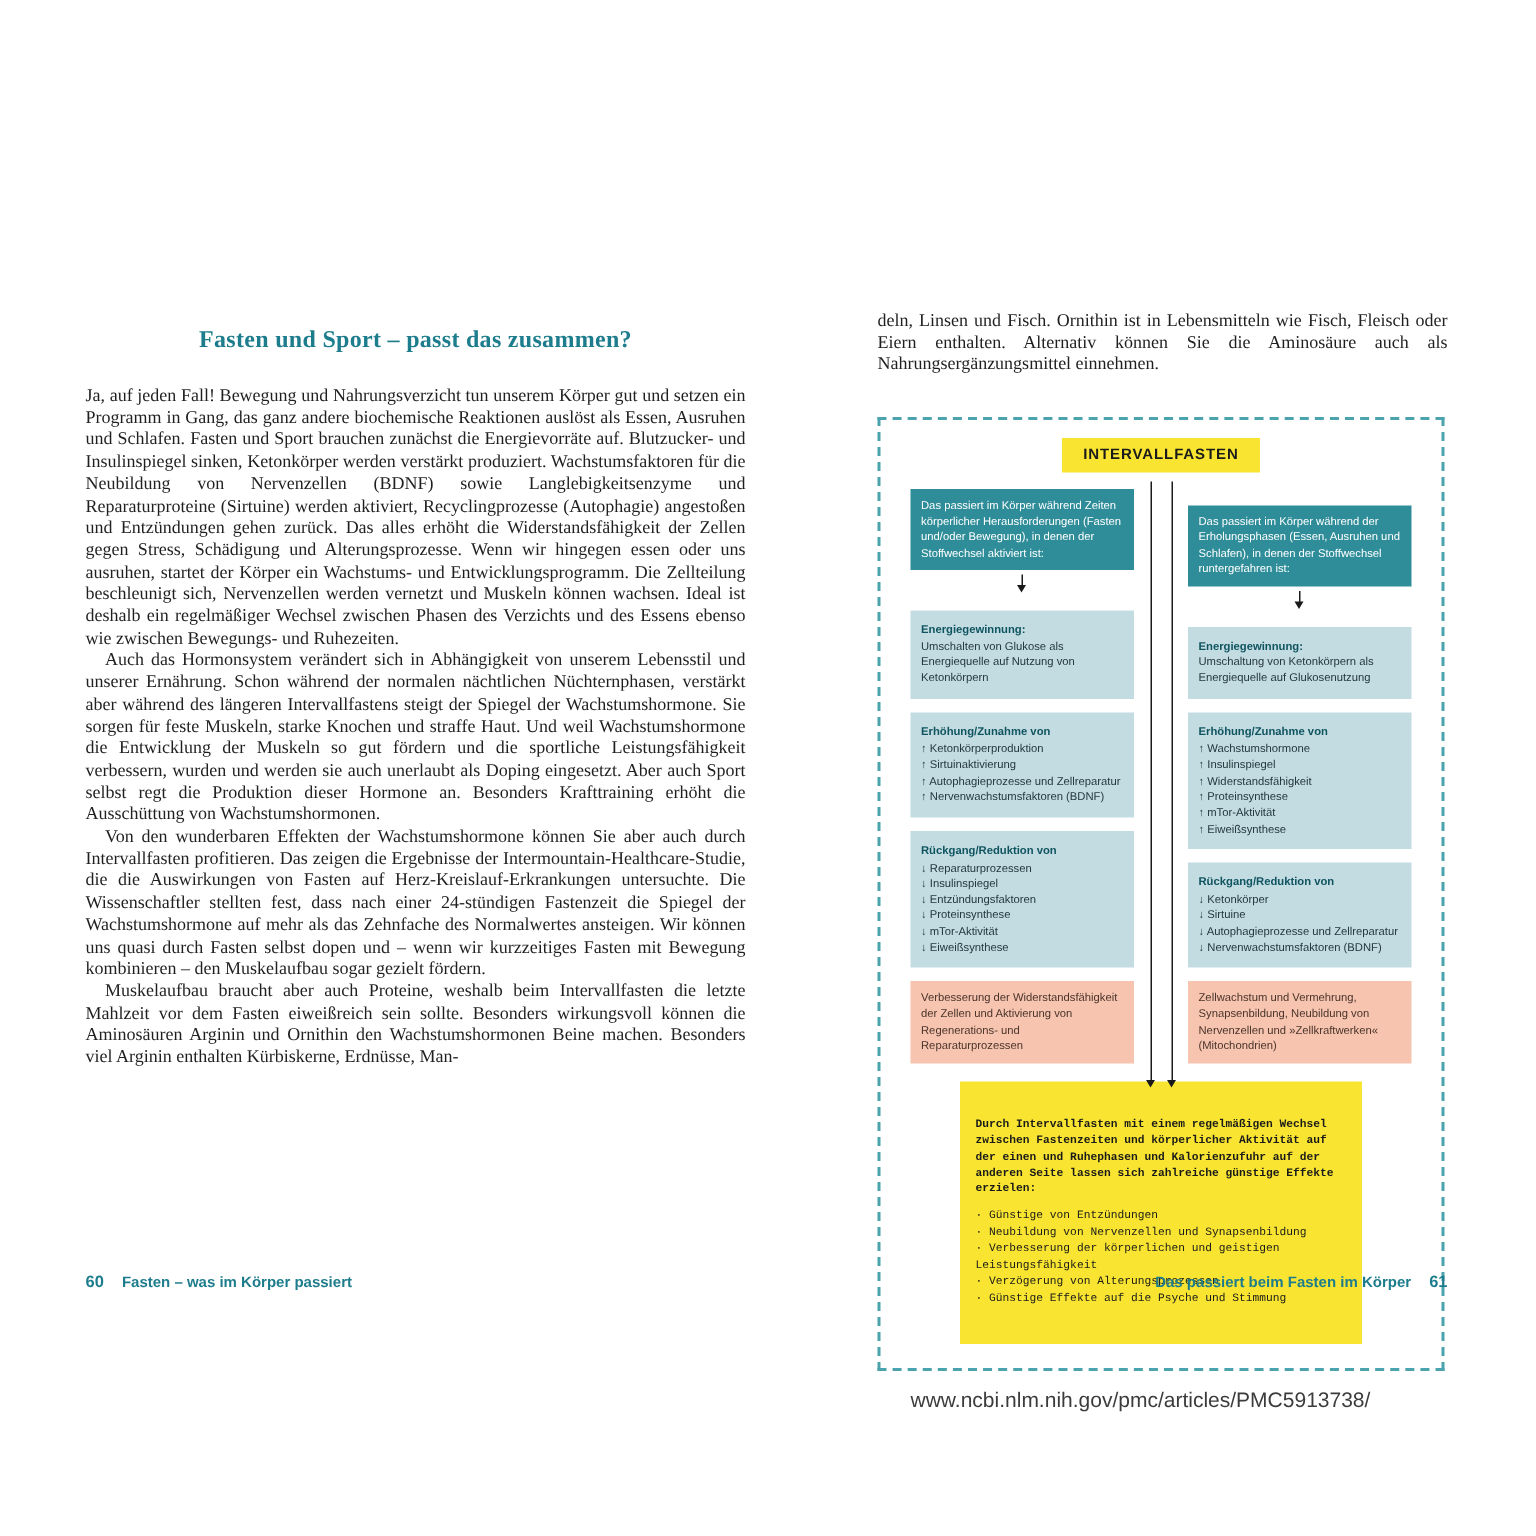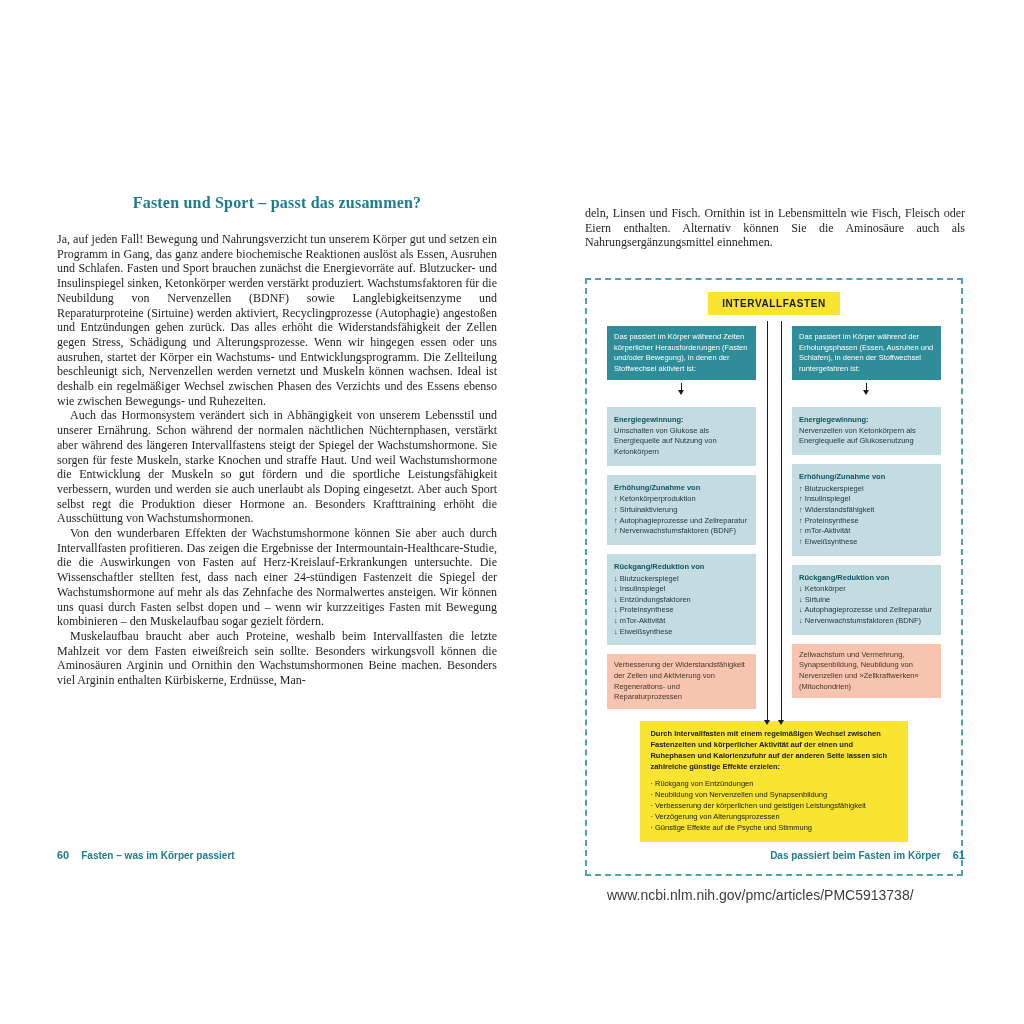--- a/index.html
+++ b/index.html
@@ -6,21 +6,21 @@
   body {
     width: 1024px; height: 1024px;
     background: #ffffff;
     position: relative;
     overflow: hidden;
     font-family: "Liberation Serif", serif;
     color: #1f1f1f;
   }
 
   
-  .left-page { position: absolute; left: 57px; top: 194px; width: 440px; }
+  .left-page { position: absolute; left: 57px; top: 218px; width: 440px; }
   .chapter-heading {
     color: #1e7d8c;
     font-size: 16px; font-weight: bold;
     text-align: center;
     margin: 0 0 20px 0;
     letter-spacing: 0.2px;
     font-family: "Liberation Serif", serif;
   }
   .body-copy p {
     margin: 0;
@@ -53,21 +53,21 @@
     display: table;
     margin: 0 auto;
     background: #f8e431;
     color: #1a1a1a;
     font-weight: bold;
     font-size: 10px;
     letter-spacing: 0.6px;
     padding: 6px 14px;
   }
 
-  .columns { display: flex; gap: 36px; margin-top: 11px; position: relative; }
+  .columns { display: flex; gap: 36px; margin-top: 11px; position: relative; align-items: flex-end; }
   .col { flex: 1; display: flex; flex-direction: column; min-width: 0; }
 
   .hdr {
     background: #2f8d99;
     color: #ffffff;
     font-size: 7.5px;
     line-height: 1.4;
     padding: 6px 7px;
   }
 
@@ -106,28 +106,29 @@
   .result {
     background: #f6c4af;
     padding: 6px 7px;
     margin-top: 9px;
     font-size: 7.5px;
     line-height: 1.42;
     color: #4a342b;
   }
 
   .conclusion {
-    margin: 12px auto 16px auto;
+    margin: 12px auto 0 auto;
     width: 80%;
     background: #f8e431;
-    padding: 8px 10px;
+    padding: 24px 10px;
     box-sizing: border-box;
     font-size: 7.5px;
     line-height: 1.45;
     color: #1a1a1a;
+    font-family: Liberation Mono, monospace;
   }
   .conclusion .intro { margin: 0 0 7px 0; font-weight: bold; }
   .conclusion ul { margin: 0; padding: 0; list-style: none; }
 
   .source {
     margin: 11px 0 0 22px;
     font-size: 14px;
     color: #3c3c3c;
     font-family: "Liberation Sans", sans-serif;
   }
@@ -186,46 +187,46 @@
           <li>↑ Ketonkörperproduktion</li>
               <li>↑ Sirtuinaktivierung</li>
               <li>↑ Autophagieprozesse und Zellreparatur</li>
               <li>↑ Nervenwachstumsfaktoren (BDNF)</li>
             </ul>
         </div>
         <div class="info">
           <span class="box-title">Rückgang/Reduktion von</span>
           <ul>
 
-          <li>↓ Blutzuckerspiegel</li>
+          <li>↓ Reparaturprozessen</li>
               <li>↓ Insulinspiegel</li>
               <li>↓ Entzündungsfaktoren</li>
               <li>↓ Proteinsynthese</li>
               <li>↓ mTor-Aktivität</li>
               <li>↓ Eiweißsynthese</li>
             </ul>
         </div>
         <div class="result">Verbesserung der Widerstandsfähigkeit der Zellen und Aktivierung von Regenerations- und Reparaturprozessen</div>
       </div>
 
       <div class="col">
         <div class="hdr">Das passiert im Körper während der Erholungsphasen (Essen, Ausruhen und Schlafen), in denen der Stoffwechsel runtergefahren ist:</div>
         <div class="v-arrow">
             <div class="line"></div>
             <div class="head"></div>
           </div>
         <div class="info">
           <span class="box-title">Energiegewinnung:</span>
-          <span>Nervenzellen von Ketonkörpern als Energiequelle auf Glukosenutzung</span>
+          <span>Umschaltung von Ketonkörpern als Energiequelle auf Glukosenutzung</span>
         </div>
         <div class="info">
           <span class="box-title">Erhöhung/Zunahme von</span>
           <ul>
 
-          <li>↑ Blutzuckerspiegel</li>
+          <li>↑ Wachstumshormone</li>
               <li>↑ Insulinspiegel</li>
               <li>↑ Widerstandsfähigkeit</li>
               <li>↑ Proteinsynthese</li>
               <li>↑ mTor-Aktivität</li>
               <li>↑ Eiweißsynthese</li>
             </ul>
         </div>
         <div class="info">
           <span class="box-title">Rückgang/Reduktion von</span>
           <ul>
@@ -237,21 +238,21 @@
             </ul>
         </div>
         <div class="result">Zellwachstum und Vermehrung, Synapsenbildung, Neubildung von Nervenzellen und »Zellkraftwerken« (Mitochondrien)</div>
       </div>
     </div>
 
     <div class="conclusion">
       <p class="intro">Durch Intervallfasten mit einem regelmäßigen Wechsel zwischen Fastenzeiten und körperlicher Aktivität auf der einen und Ruhephasen und Kalorienzufuhr auf der anderen Seite lassen sich zahlreiche günstige Effekte erzielen:</p>
       <ul>
 
-      <li>· Rückgang von Entzündungen</li>
+      <li>· Günstige von Entzündungen</li>
           <li>· Neubildung von Nervenzellen und Synapsenbildung</li>
           <li>· Verbesserung der körperlichen und geistigen Leistungsfähigkeit</li>
           <li>· Verzögerung von Alterungsprozessen</li>
           <li>· Günstige Effekte auf die Psyche und Stimmung</li>
         </ul>
     </div>
   </div>
 
   <div class="source">www.ncbi.nlm.nih.gov/pmc/articles/PMC5913738/</div>
 </div>

